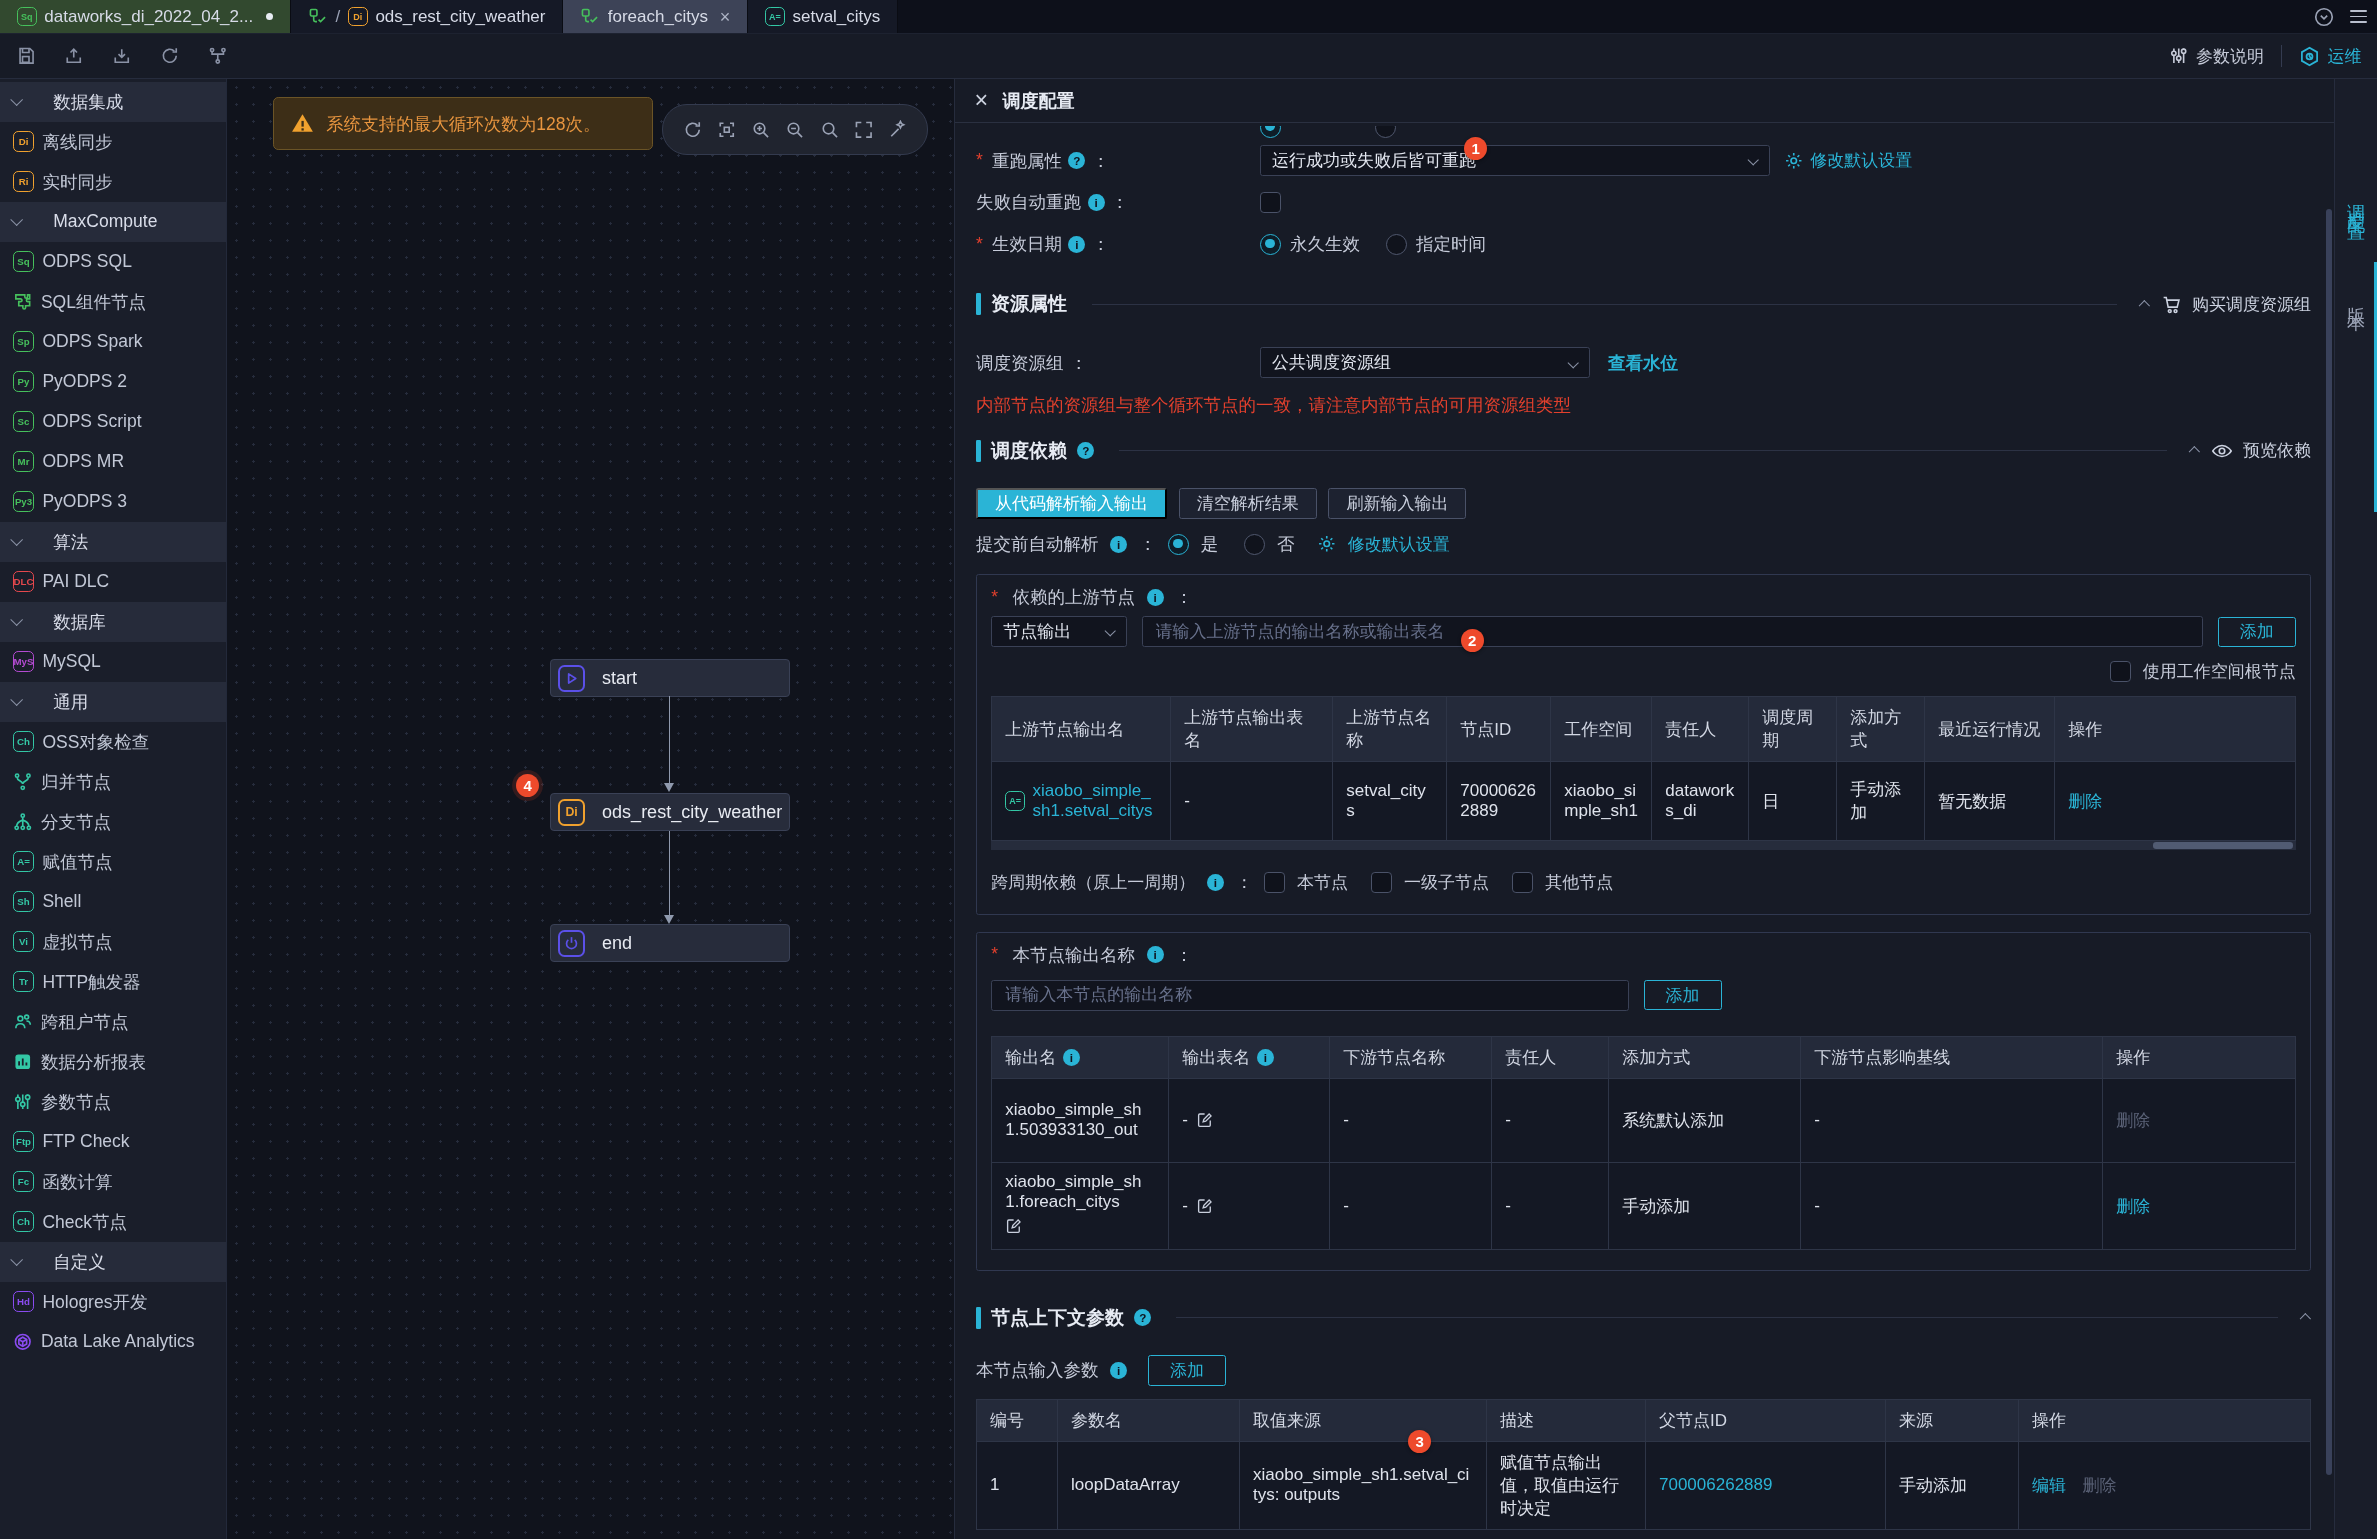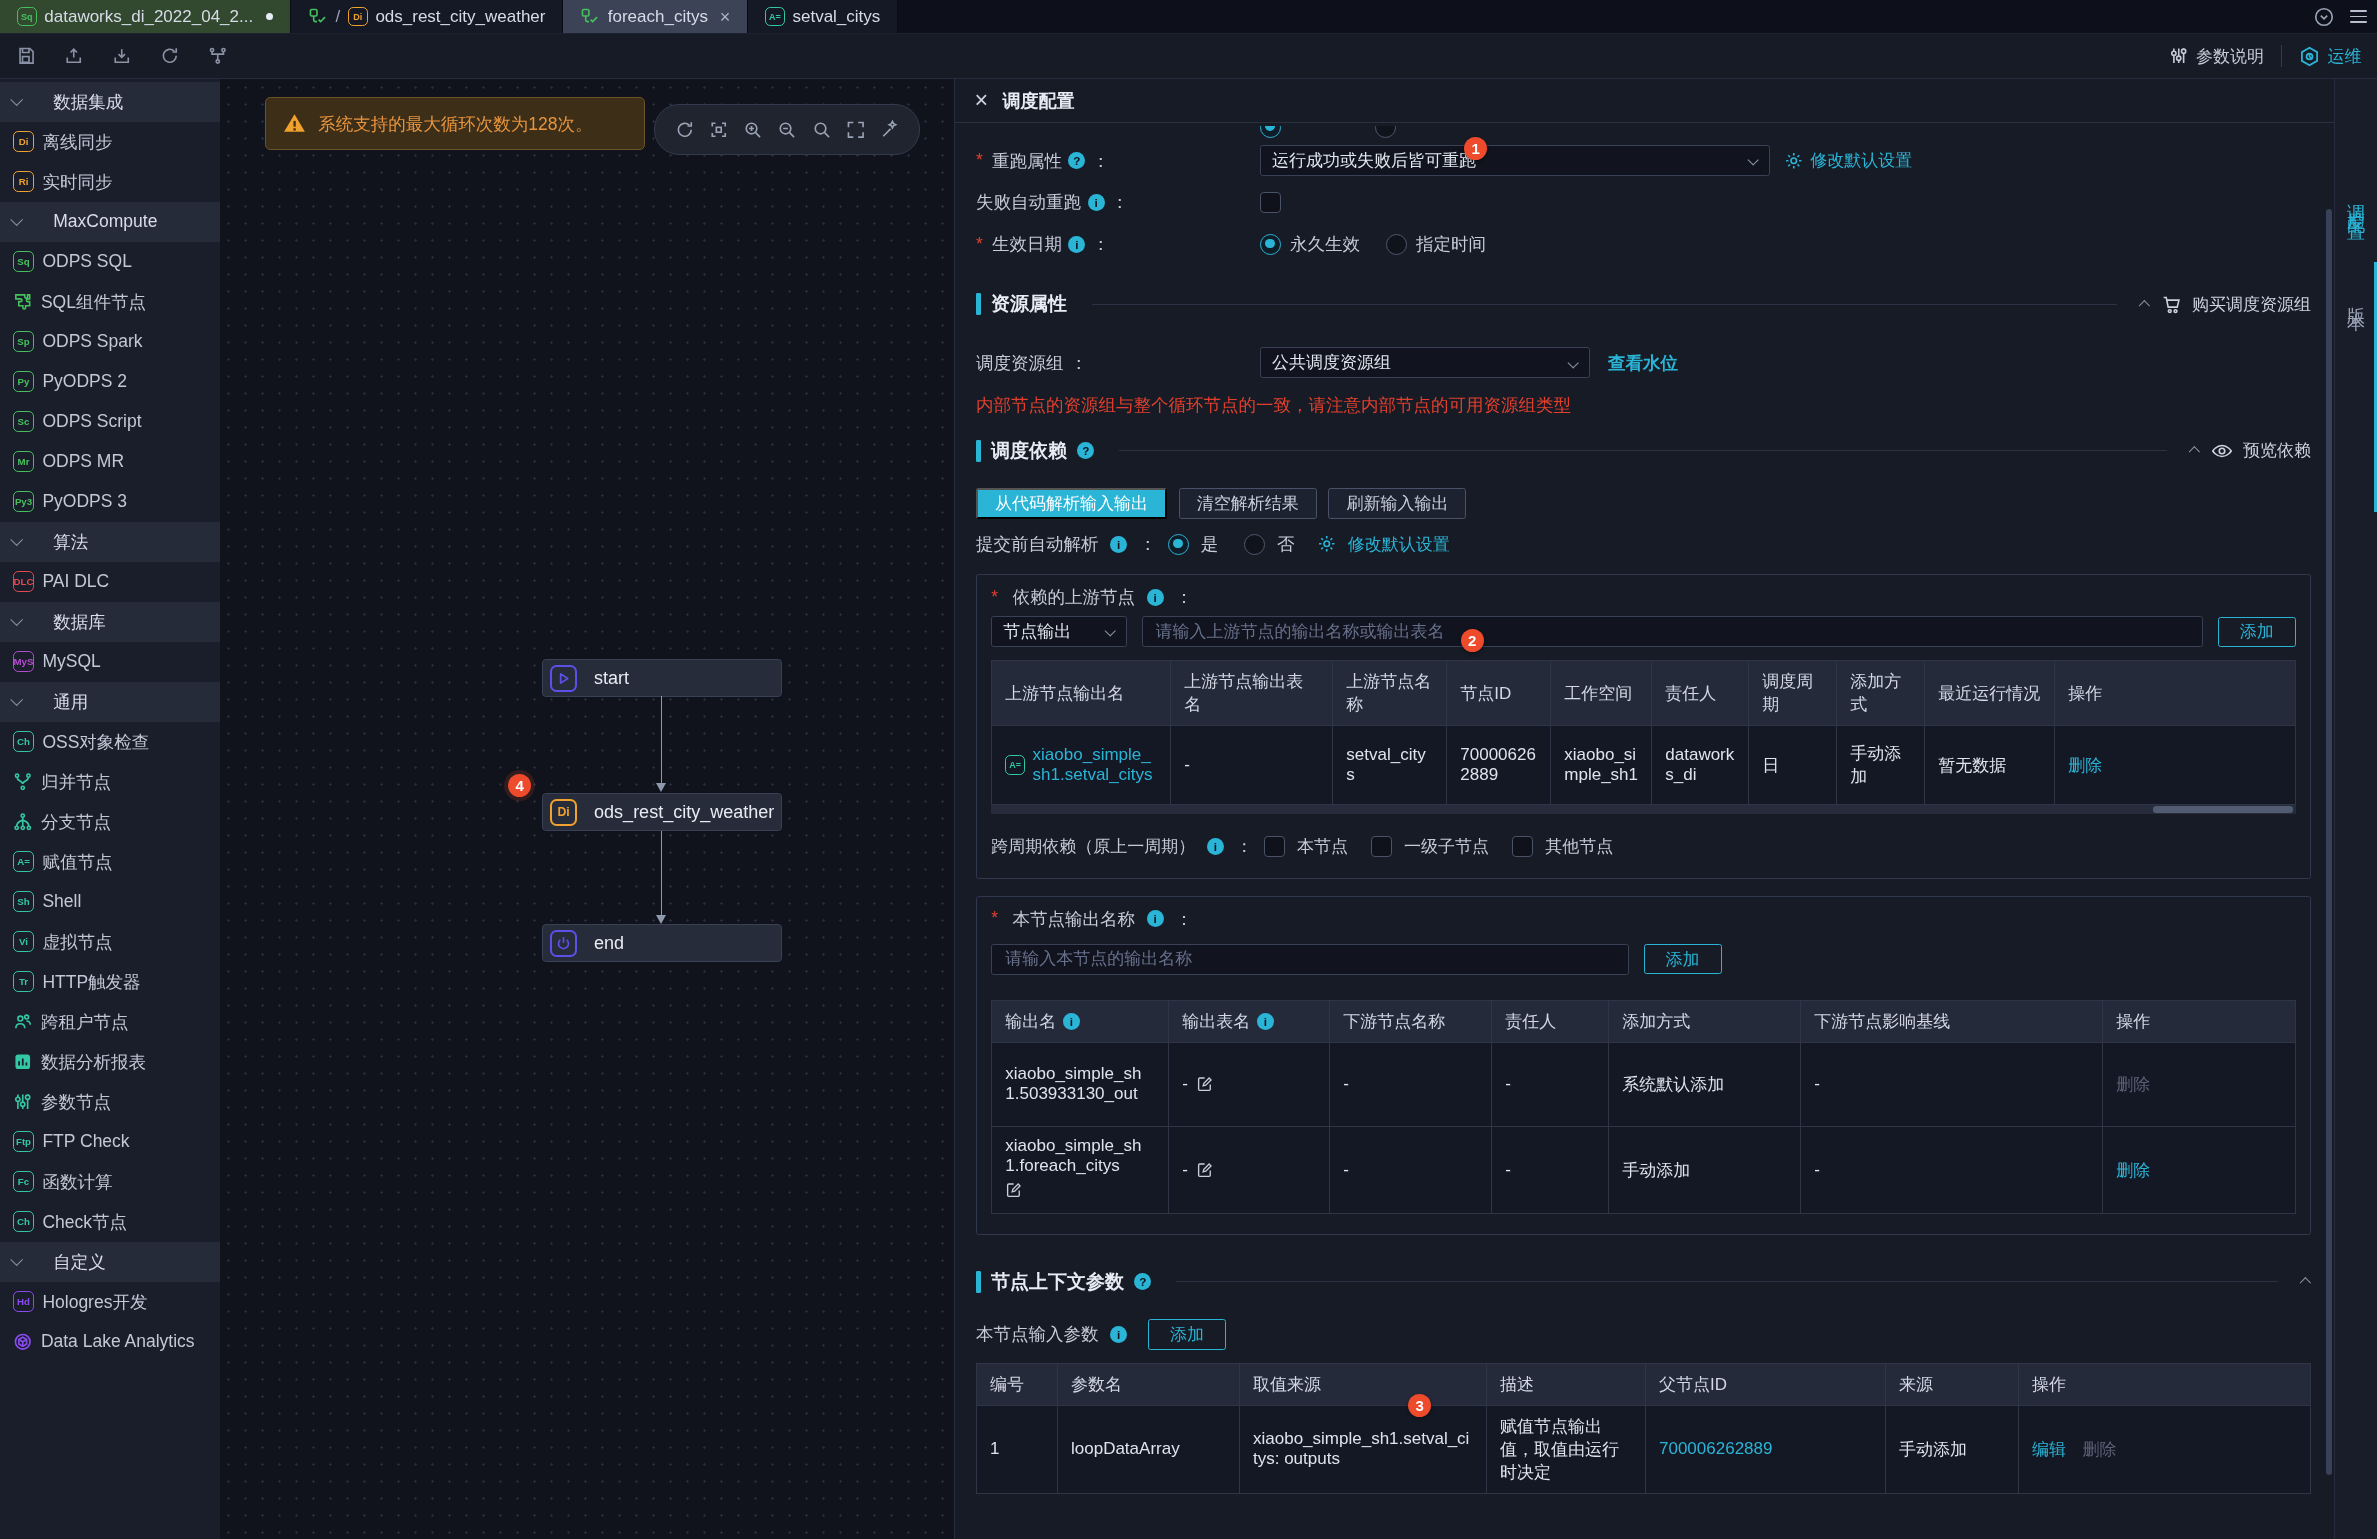--- a/index.html
+++ b/index.html
@@ -42,21 +42,21 @@
     border-right:0.6px solid #23293a; padding-top:2.6px; }
   .side-row { height:40px; display:flex; align-items:center; font-size:17.5px; color:#c2c8d6; cursor:pointer; }
   .side-row.group { background:#262b3a; color:#d9dde9;gap:12px; }
   .side-row .chev { margin-left:14.3px; width:9px; height:9px; border-left:1.9px solid #8a92a6; border-bottom:1.9px solid #8a92a6;
     transform:rotate(-45deg) translateY(-2.6px); }
   .side-row .g-label { margin-left:18px; }
   .side-row .s-icon { margin-left:13px; }
   .side-row .s-label { margin-left:8.4px; white-space:nowrap; }
 
   
-  .canvas { position:absolute; left:220px; top:79px; width:726px; height:1461px; background-color:#10131c;
+  .canvas { position:absolute; left:228px; top:79px; width:726px; height:1461px; background-color:#10131c;
     background-image:radial-gradient(circle,#262c3c 1.2px,transparent 1.2px); background-size:17px 17px; }
   .banner { position:absolute; left:45px; top:18px; width:380px; height:53px; background:#3d2e17; border:0.6px solid #6b5426;
     border-radius:5.2px; display:flex; align-items:center; gap:11.7px; padding:0 15.6px; }
   .banner span { font-size:17.5px; color:#e8953f; white-space:nowrap; }
   .cv-toolbar { position:absolute; left:434px; top:25px; width:266px; height:51px; background:#20242f; border:0.6px solid #333a4e;
     border-radius:25px; display:flex; align-items:center; justify-content:space-between; padding:0 19.5px; color:#9aa2b5; }
   .cv-toolbar .icon { cursor:pointer; }
   .node { position:absolute; left:322px; width:240px; height:38px; background:#272c3b; border:0.6px solid #3a4156; border-radius:3.9px;
     display:flex; align-items:center; padding:0 7.1px; gap:17px; cursor:pointer; }
   .node .nicon { width:27px; height:27px; border:2.3px solid currentColor; border-radius:6.5px;
@@ -660,20 +660,24 @@
           <div class="select" style="width:136px;flex:none">
             <span>节点输出</span>
             <span class="chevd"></span>
           </div>
           <div class="inputbox" style="flex:1;margin:0 14.3px">
             <input placeholder="请输入上游节点的输出名称或输出表名" style="">
             <span class="badge" style="position:absolute;left:318px;top:11.7px">2</span>
             <span class="chevd"></span>
           </div>
           <button class="btn btn-cyan">添加</button>
+        </div>
+        <div class="inline-row" style="margin-top:13px;justify-content:flex-end;font-size:17px">
+          <span class="cb"></span>
+          <span>使用工作空间根节点</span>
         </div>
 
         <table style="margin-top:13px">
           <colgroup>
               <col style="width:179px">
               <col style="width:162px">
               <col style="width:114px">
               <col style="width:104px">
               <col style="width:101px">
               <col style="width:97px">

